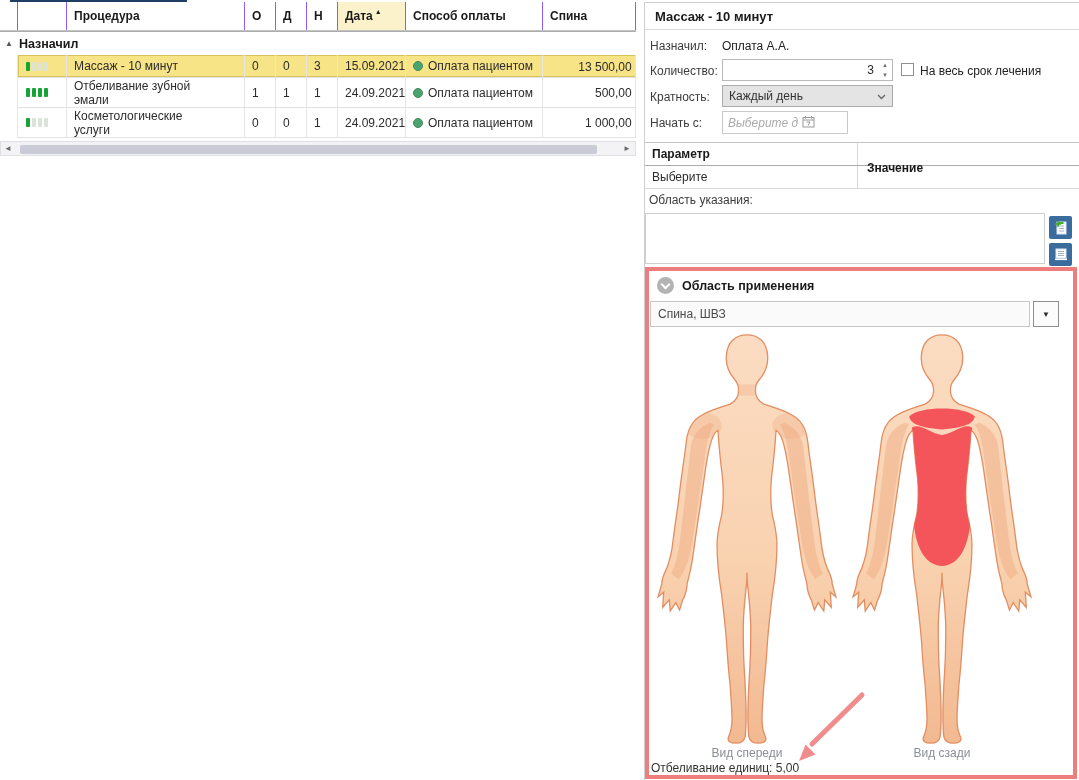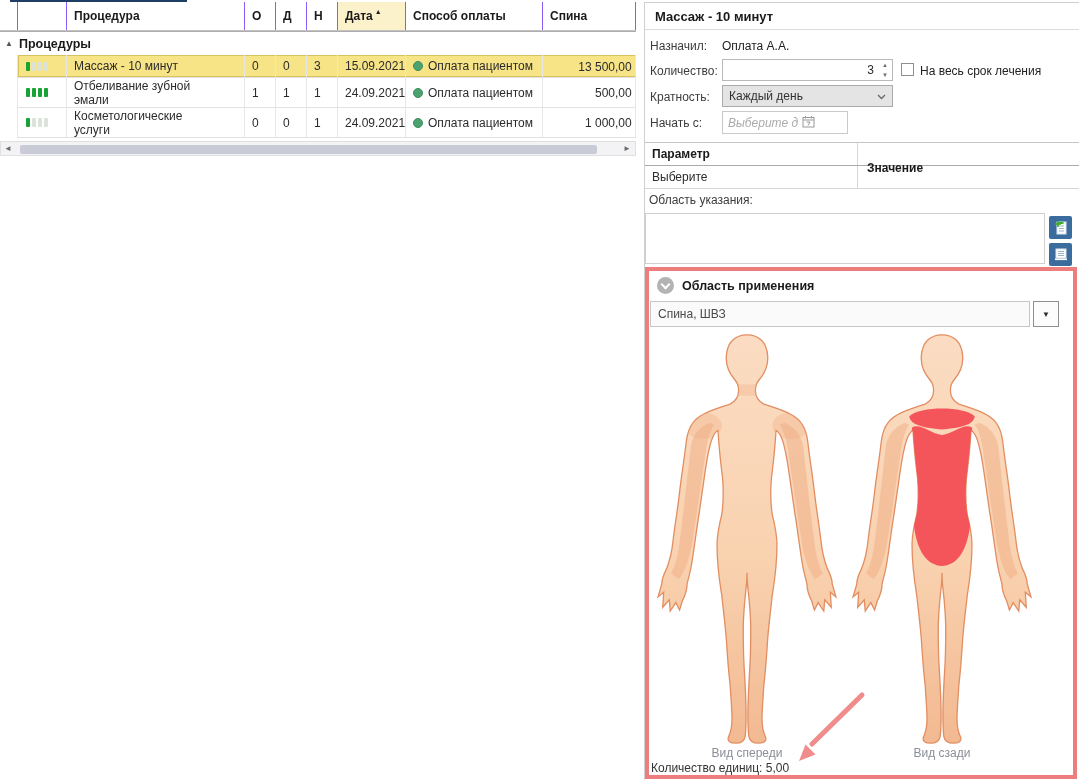--- a/index.html
+++ b/index.html
@@ -121,21 +121,21 @@
       <div class="th c-date">
         <span>Дата</span>
         <span class="sort">▲</span>
       </div>
       <div class="th c-pay">Способ оплаты</div>
       <div class="th c-price">Спина</div>
     </div>
 
     <div class="group-row">
       <span class="garrow">▲</span>
-      <span class="glabel">Процедуры</span>
+      <span class="glabel">Назначил</span>
     </div>
 
     <div class="trow h23 selected">
       <div class="cell c-a"></div>
       <div class="rowsel">
         <div class="cell c-icon">
             <div class="progress">
               <i class="seg on"></i>
               <i class="seg"></i>
               <i class="seg"></i>
@@ -353,21 +353,21 @@
         <g clip-path="url(#clipB)" fill="#f3555a">
           <path d="M60,90 C72,79 118,79 130,90 C129,97 122,102 95,104 C68,102 61,97 60,90 Z"></path>
           <path d="M63,102 C72,97 83,109 95,110 C107,109 118,97 127,102 C131,140 130,175 125,207 C121,237 110,249 95,250 C80,249 69,237 65,207 C60,175 59,140 63,102 Z"></path>
         </g>
       </svg>
 
       <div class="rel fig-label fl-front">Вид спереди</div>
       <div class="rel fig-label fl-back">Вид сзади</div>
 
       <div class="rel units">
-        <span>Количество единиц:</span>
+        <span>Отбеливание единиц:</span>
         <span>5,00</span>
       </div>
 
       <svg class="arrow-svg" viewBox="0 0 424 504">
         <line x1="213" y1="424" x2="163" y2="473" stroke="#f08c8c" stroke-width="5" stroke-linecap="round"></line>
         <polygon points="150,490 156.5,473.5 166.5,483.5" fill="#f08c8c"></polygon>
       </svg>
     </div>
   </div>
 </div>

